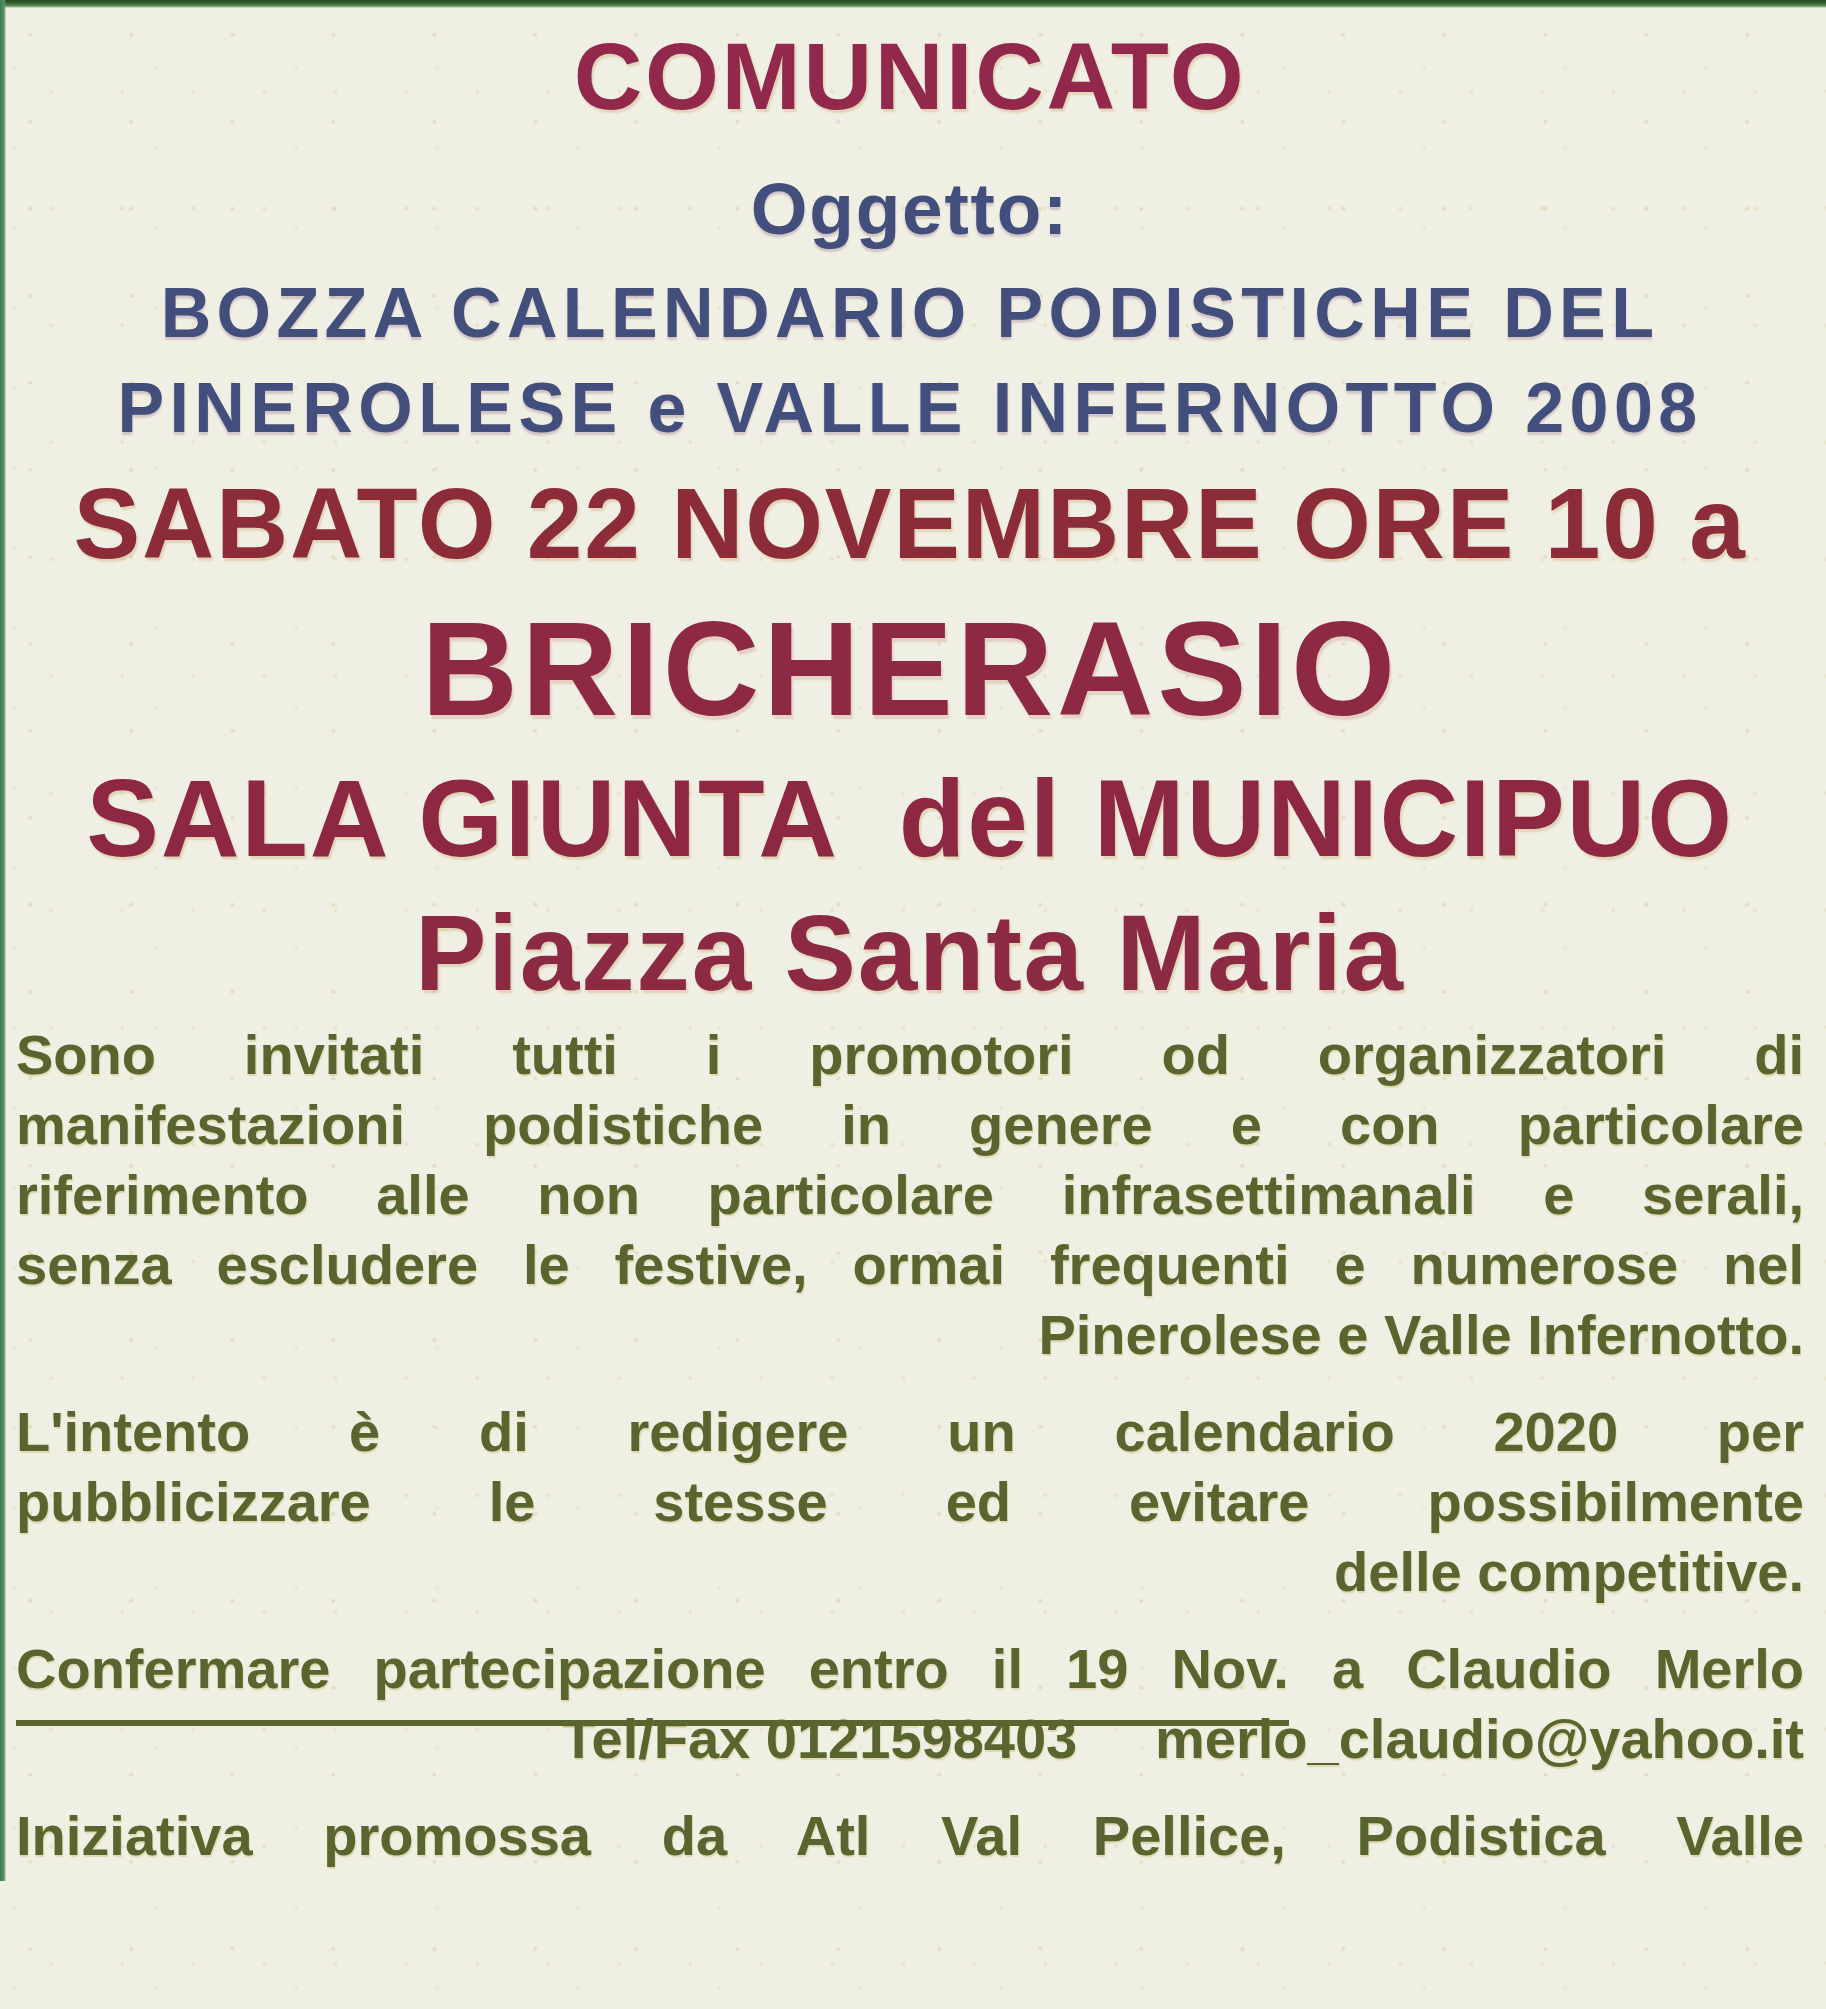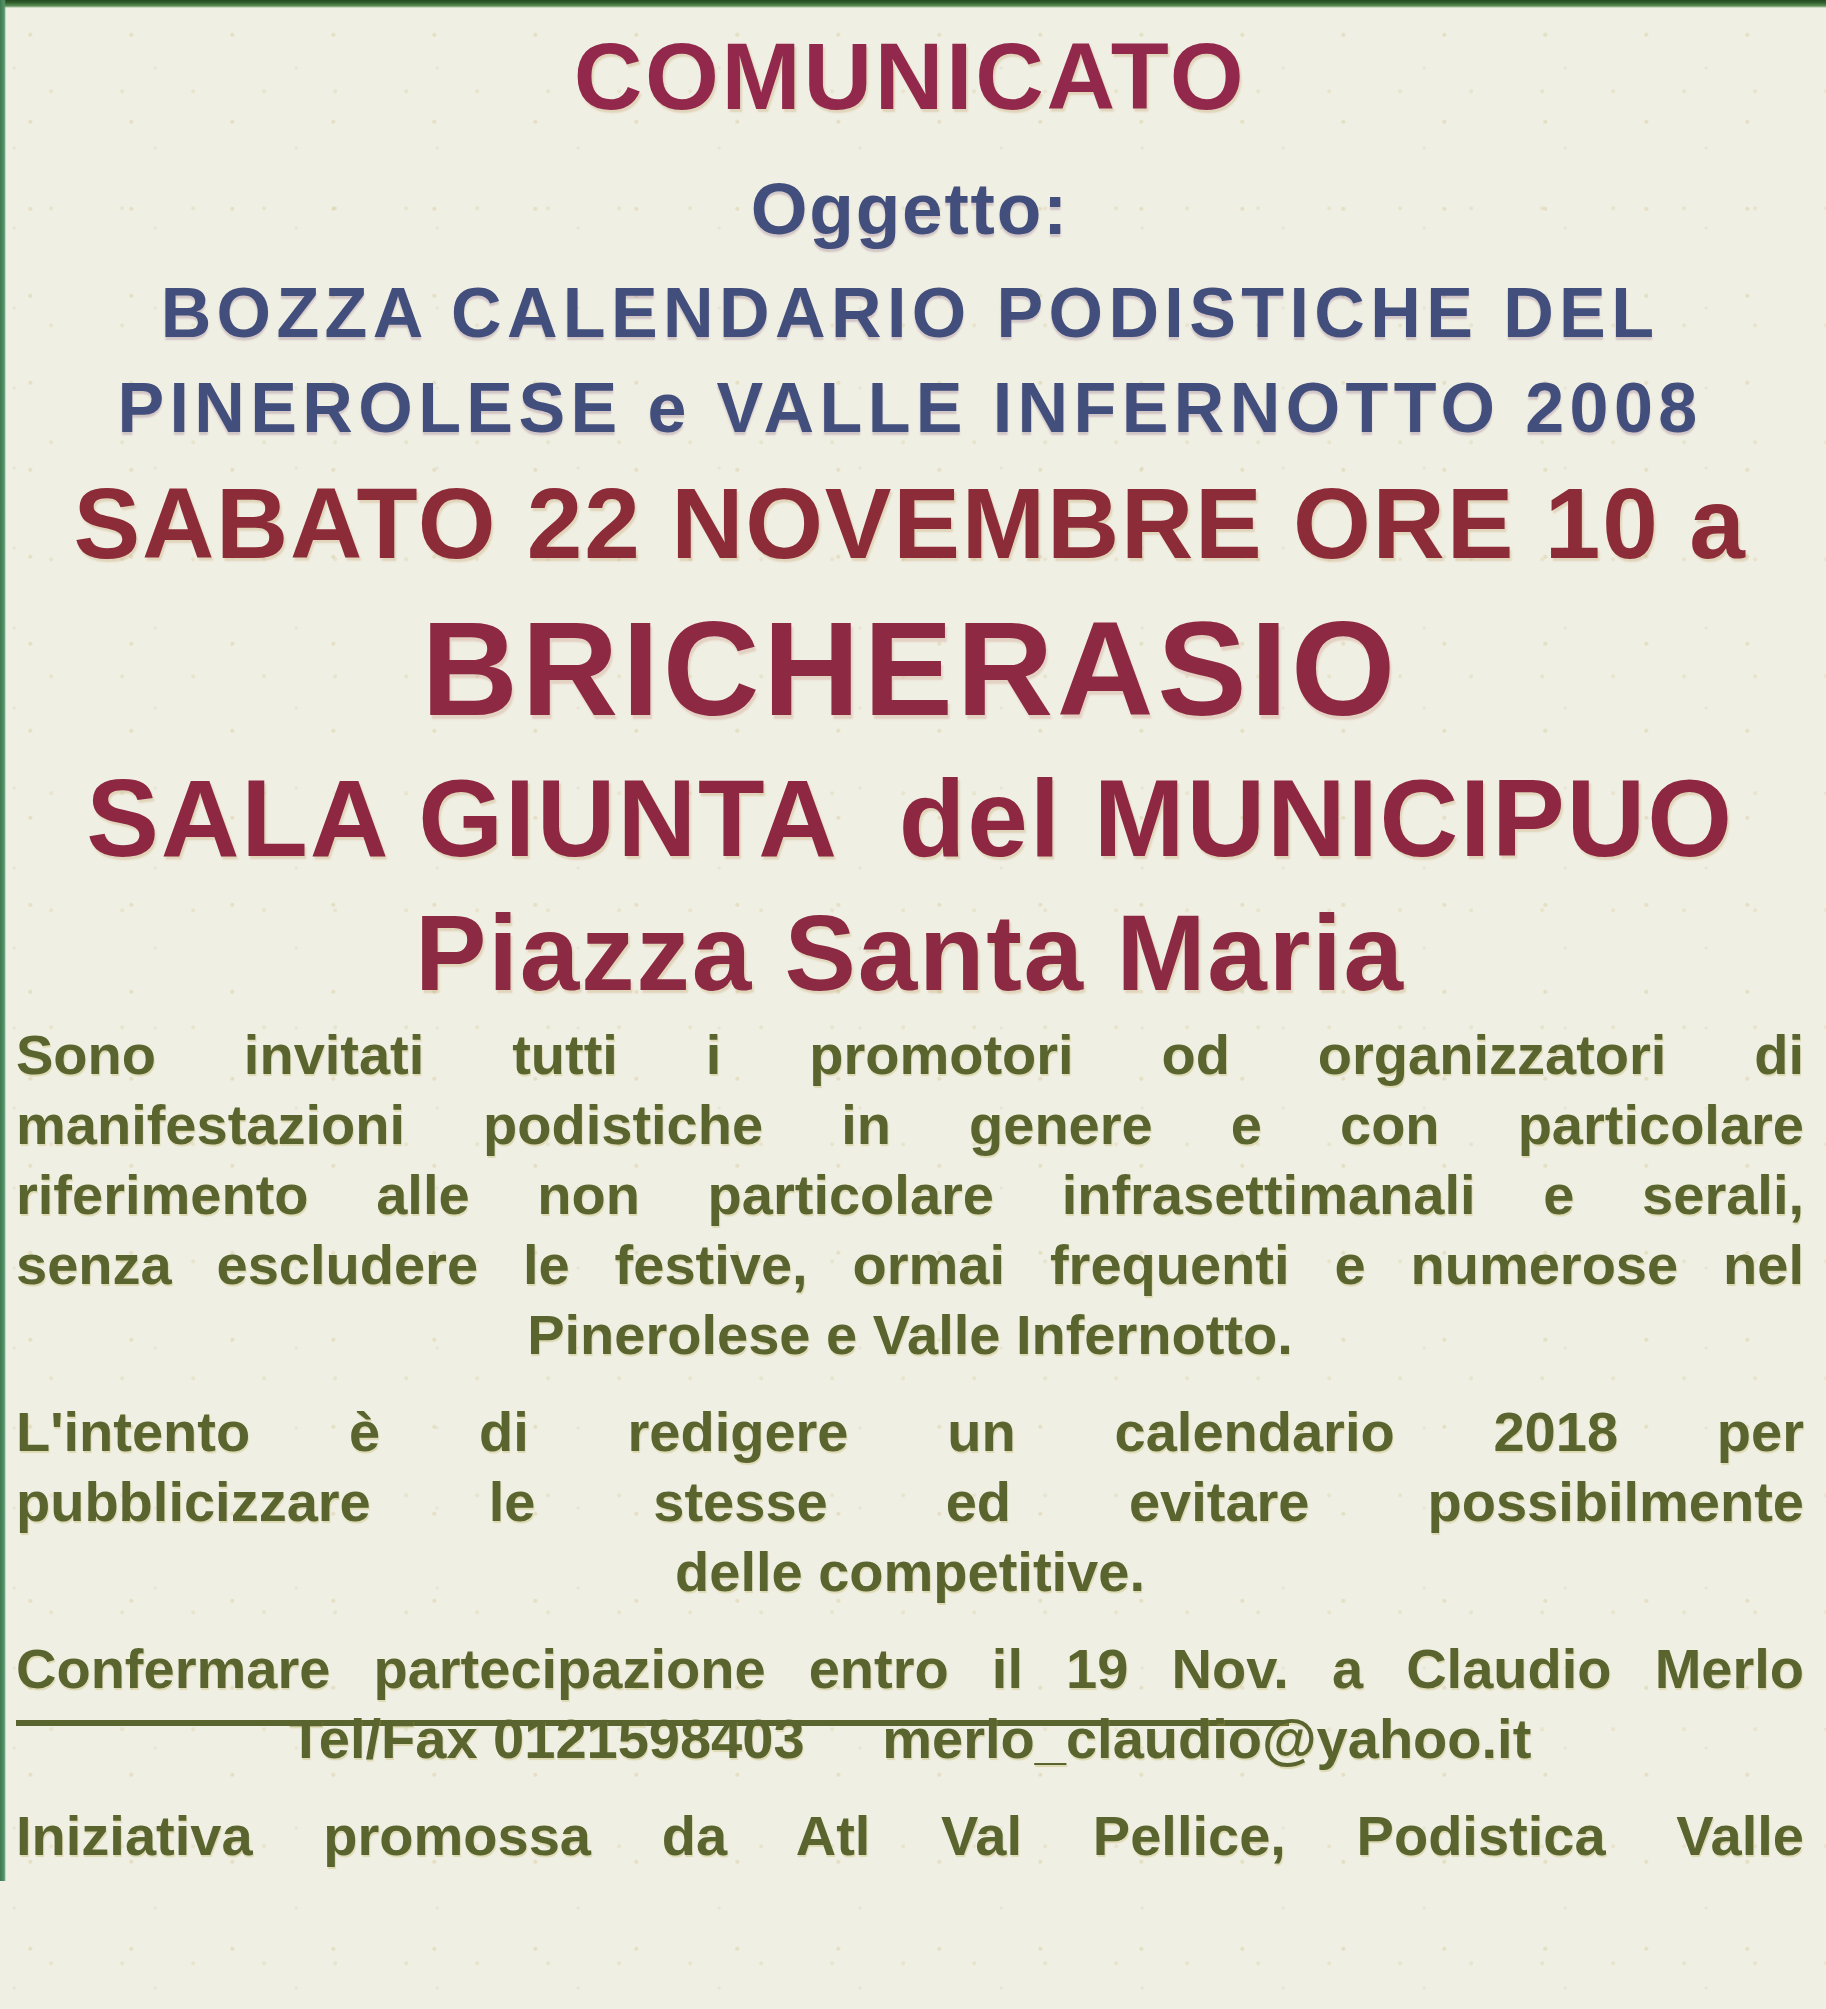--- a/index.html
+++ b/index.html
@@ -103,21 +103,21 @@
     text-shadow: 0.9px 1.8px 0.9px rgba(180,170,70,0.30);
   }
   .para.first { margin-top: 12px; }
   .para { margin-top: 27px; }
 
   .jline {
     text-align: justify;
     text-align-last: justify;
     text-justify: inter-word;
   }
-  .lline { text-align: center; }
+  .lline { text-align: right; }
   .preline { white-space: pre-wrap; }
 
   .uline {
     border-bottom: 6.3px solid #5a642e;
     padding-bottom: 20px;
   }
 </style>
 </head>
 <body>
 
@@ -144,21 +144,21 @@
 
   <div class="para first">
     <div class="jline">Sono invitati tutti i promotori od organizzatori di</div>
     <div class="jline">manifestazioni podistiche in genere e con particolare</div>
     <div class="jline">riferimento alle non particolare infrasettimanali e serali,</div>
     <div class="jline">senza escludere le festive, ormai frequenti e numerose nel</div>
     <div class="lline">Pinerolese e Valle Infernotto.</div>
   </div>
 
   <div class="para">
-    <div class="jline">L'intento è di redigere un calendario 2018 per</div>
+    <div class="jline">L'intento è di redigere un calendario 2020 per</div>
     <div class="jline">pubblicizzare le stesse ed evitare possibilmente</div>
     <div class="lline">delle competitive.</div>
   </div>
 
   <div class="para">
     <div class="jline"><span class="uline">Confermare partecipazione entro il 19 Nov.</span><span> a Claudio Merlo</span></div>
     <div class="lline preline">Tel/Fax 0121598403     merlo_claudio@yahoo.it</div>
   </div>
 
   <div class="para">

